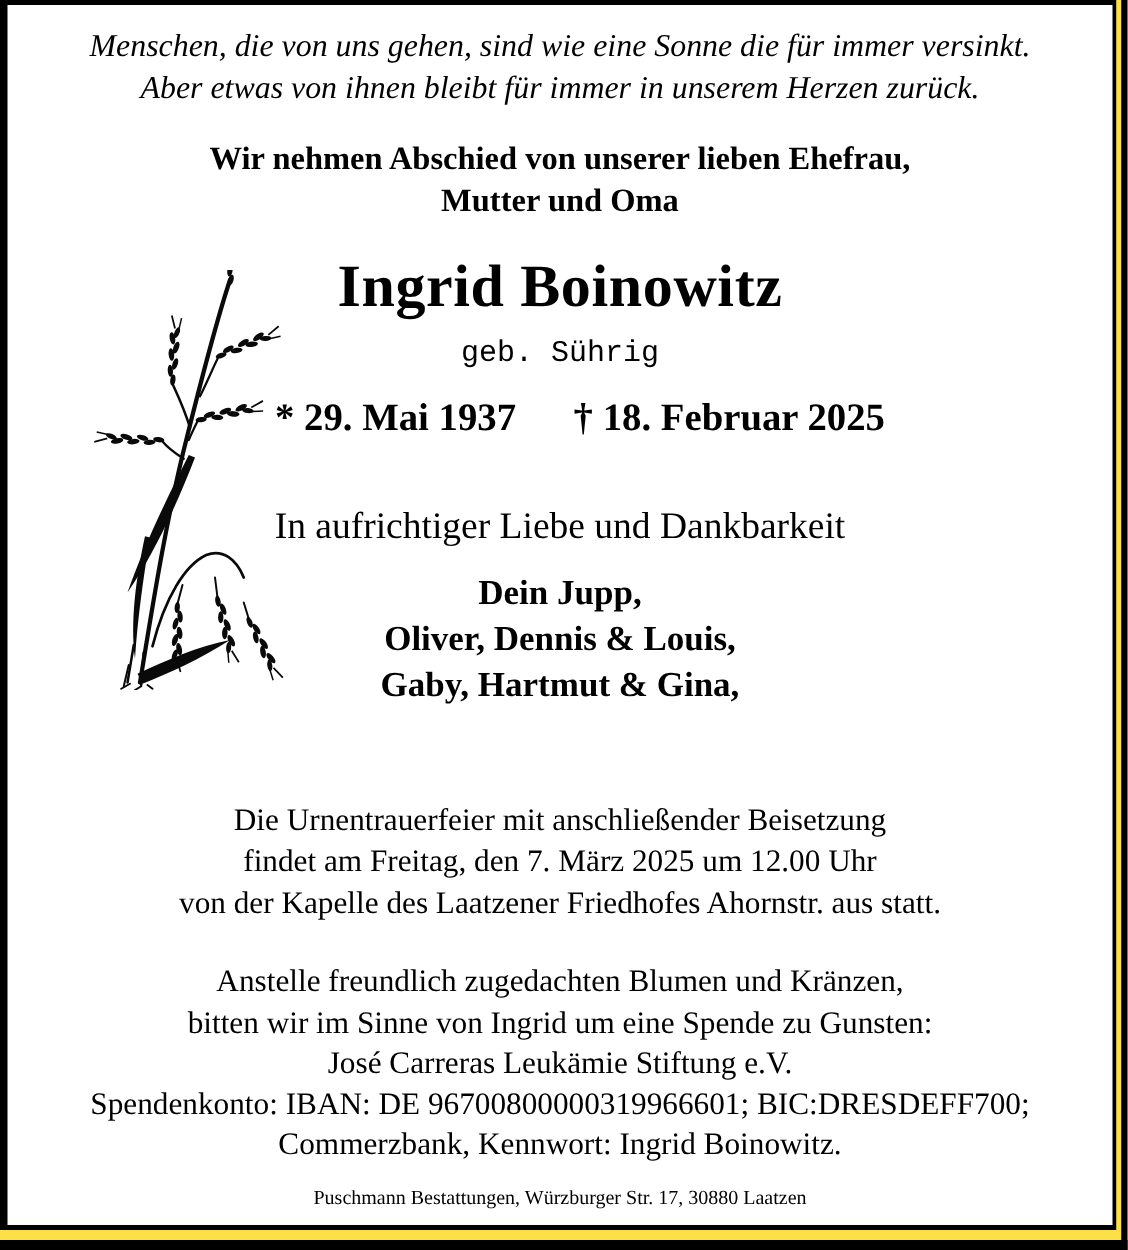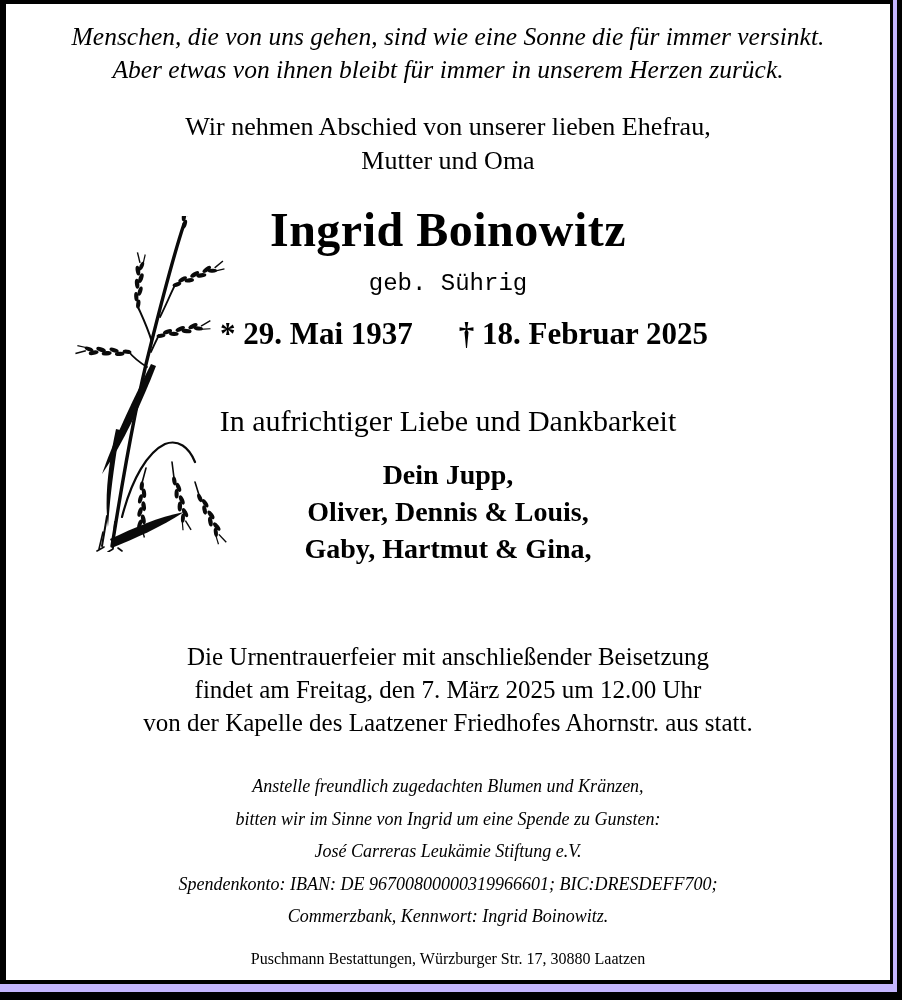--- a/index.html
+++ b/index.html
@@ -4,45 +4,45 @@
 <style>
   html,body{margin:0;padding:0;}
   body{
     width:902px;height:1000px;
     background:#ffffff;
     font-family:"Liberation Serif", serif;
     color:#000;
     position:relative;
     overflow:hidden;
   }
-  .canvas{position:absolute;inset:0;background:#c4b5fd;}
+  .canvas{position:absolute;inset:0;background:#fde047;}
   
   .edge-right{position:absolute;top:0;right:0;width:5px;height:100%;background:#000;}
   .edge-bottom{position:absolute;left:0;bottom:0;width:100%;height:8px;background:#000;}
   
   .sheet{
     position:absolute;left:0;top:0;
     width:893px;height:984px;
     box-sizing:border-box;
     border-top:4px solid #000;
     border-left:6px solid #000;
     border-right:3px solid #000;
     border-bottom:4px solid #000;
     background:#fff;
   }
   .block{position:absolute;left:0;right:0;text-align:center;}
   .epigraph{top:16px;font-style:italic;font-size:25.5px;line-height:33px;}
-  .farewell{top:106px;font-size:26px;line-height:34px;}
+  .farewell{top:106px;font-size:26px;line-height:34px;font-weight:bold;}
   .name{top:198px;font-size:48px;font-weight:bold;letter-spacing:0.5px;}
   .maiden{top:266px;font-size:24px;font-family:Liberation Mono, monospace;}
   .dates{top:312px;font-size:31px;font-weight:bold;display:flex;justify-content:center;gap:46px;padding-left:32px;}
   .tribute{top:400px;font-size:30px;}
   .family{top:452px;font-size:28px;font-weight:bold;line-height:37px;}
   .ceremony{top:636px;font-size:25px;line-height:33px;}
-  .donation{top:766px;font-size:18px;line-height:32.5px;font-style:italic;}
+  .donation{top:766px;font-size:25px;line-height:32.5px;}
   .funeral-home{top:946px;font-size:16px;}
   .wheat{position:absolute;left:66px;top:212px;width:172px;height:336px;}
 </style>
 </head>
 <body>
 
 <div class="canvas">
   <div class="edge-right"></div>
   <div class="edge-bottom"></div>
 

